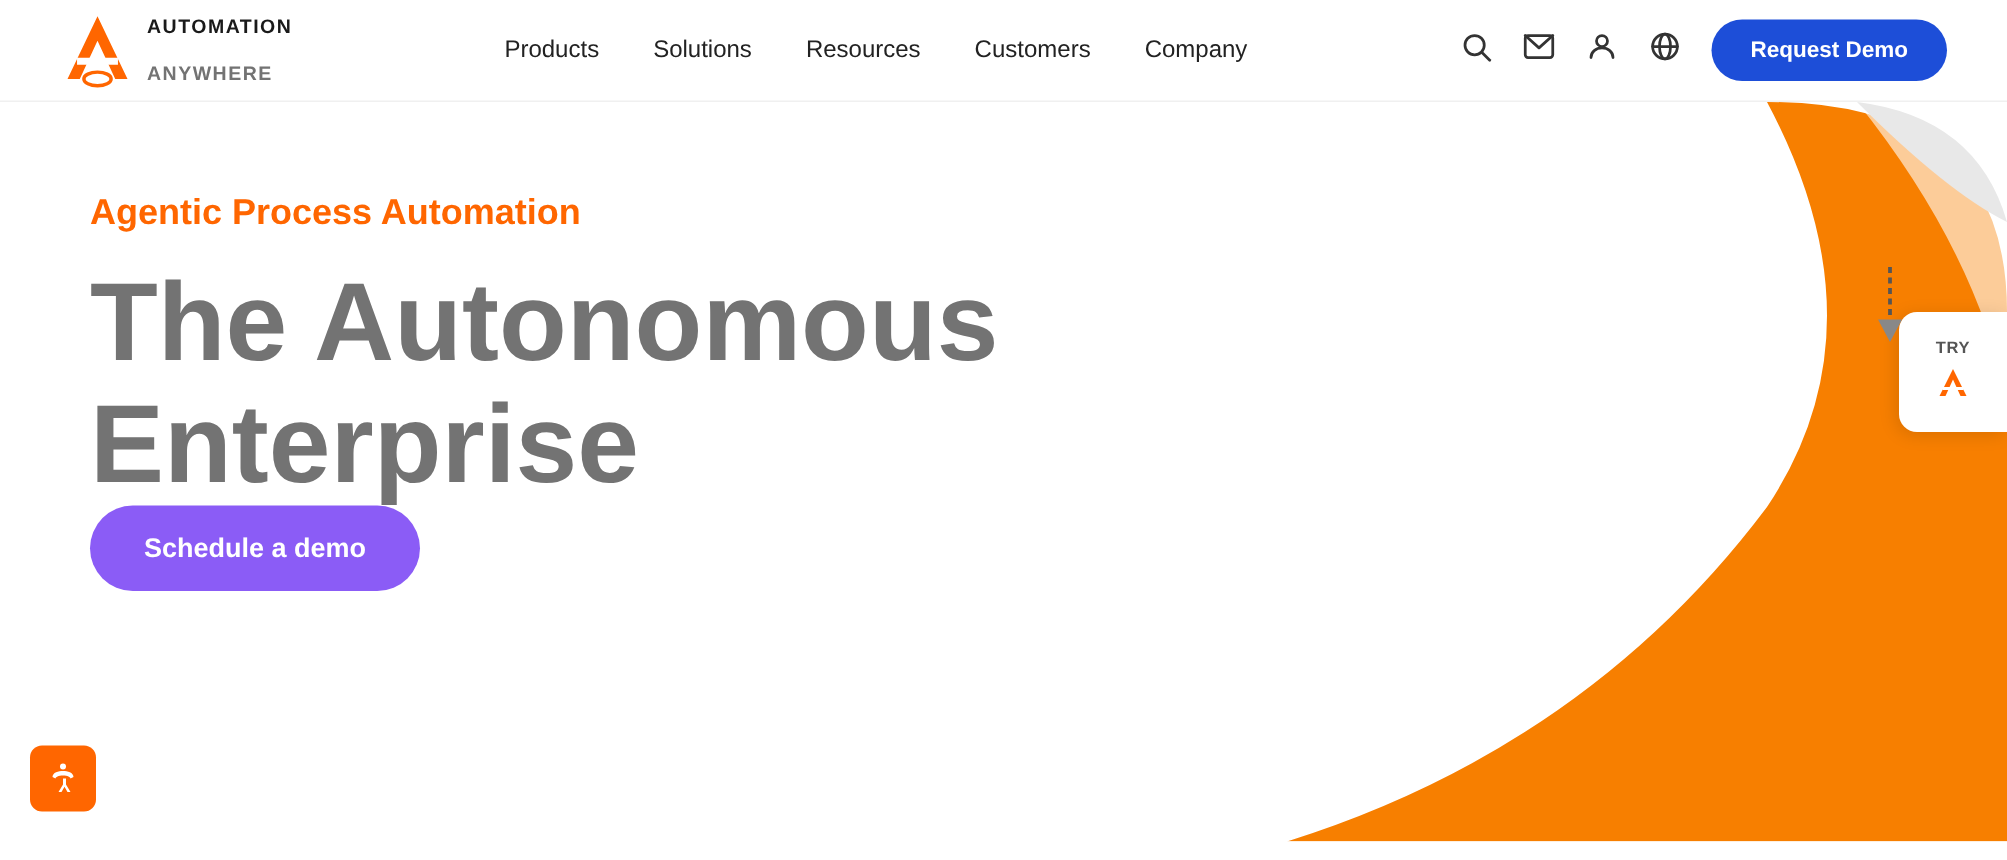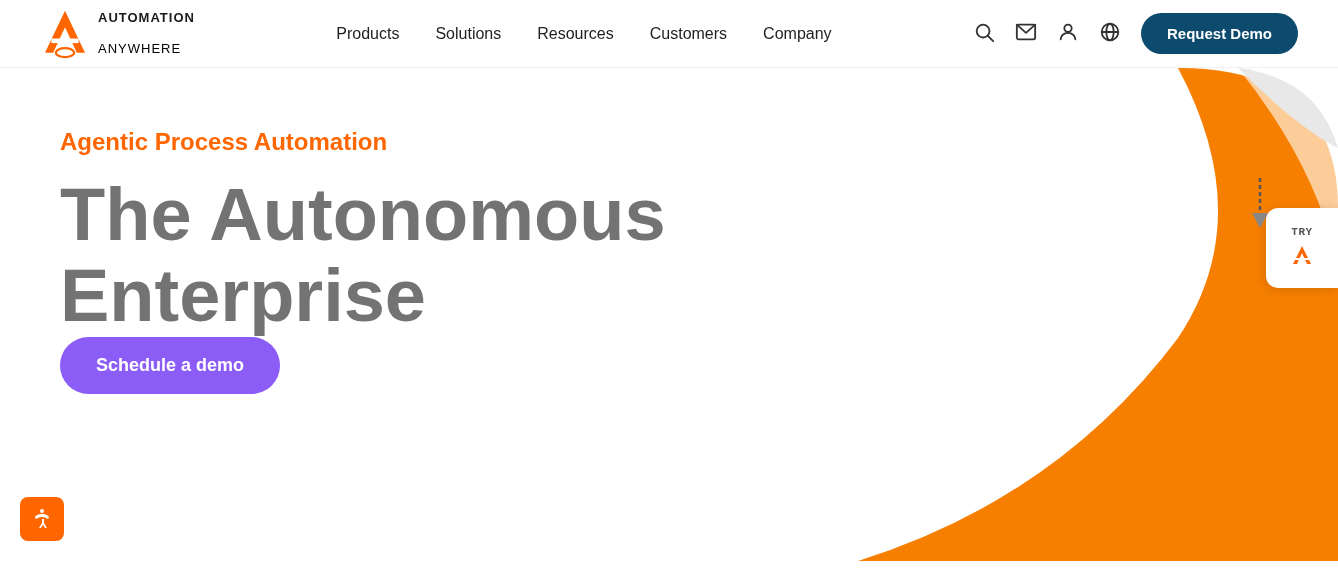--- a/index.html
+++ b/index.html
@@ -32,22 +32,22 @@
       line-height: 1.1;
     }
     .logo-text span:first-child {
       font-size: 13px;
       font-weight: 800;
       color: #1a1a1a;
       letter-spacing: 1px;
     }
     .logo-text span:last-child {
       font-size: 13px;
-      font-weight: 400;
-      color: #000000;
+      font-weight: 700;
+      color: #737373;
       letter-spacing: 1px;
       margin-top: 16px;
     }
 
     nav {
       display: flex;
       align-items: center;
       gap: 36px;
     }
     nav a {
@@ -64,21 +64,21 @@
       gap: 20px;
     }
     .header-icons svg {
       width: 22px;
       height: 22px;
       color: #333;
       cursor: pointer;
     }
 
     .request-demo-btn {
-      background: #0c4a6e;
+      background: #1d4ed8;
       color: #fff;
       border: none;
       border-radius: 30px;
       padding: 12px 26px;
       font-size: 15px;
       font-weight: 700;
       cursor: pointer;
       white-space: nowrap;
     }
 
@@ -167,21 +167,20 @@
     .widget-item:not(:last-child) {
       border-bottom: 1px solid #eee;
       padding-bottom: 12px;
     }
     .widget-label {
       font-size: 11px;
       font-weight: 700;
       color: #555;
       letter-spacing: 0.5px;
       text-transform: uppercase;
-      font-family: Liberation Mono, monospace;
     }
     .widget-icon {
       width: 28px;
       height: 28px;
       display: flex;
       align-items: center;
       justify-content: center;
     }
     .widget-icon svg {
       width: 24px;

